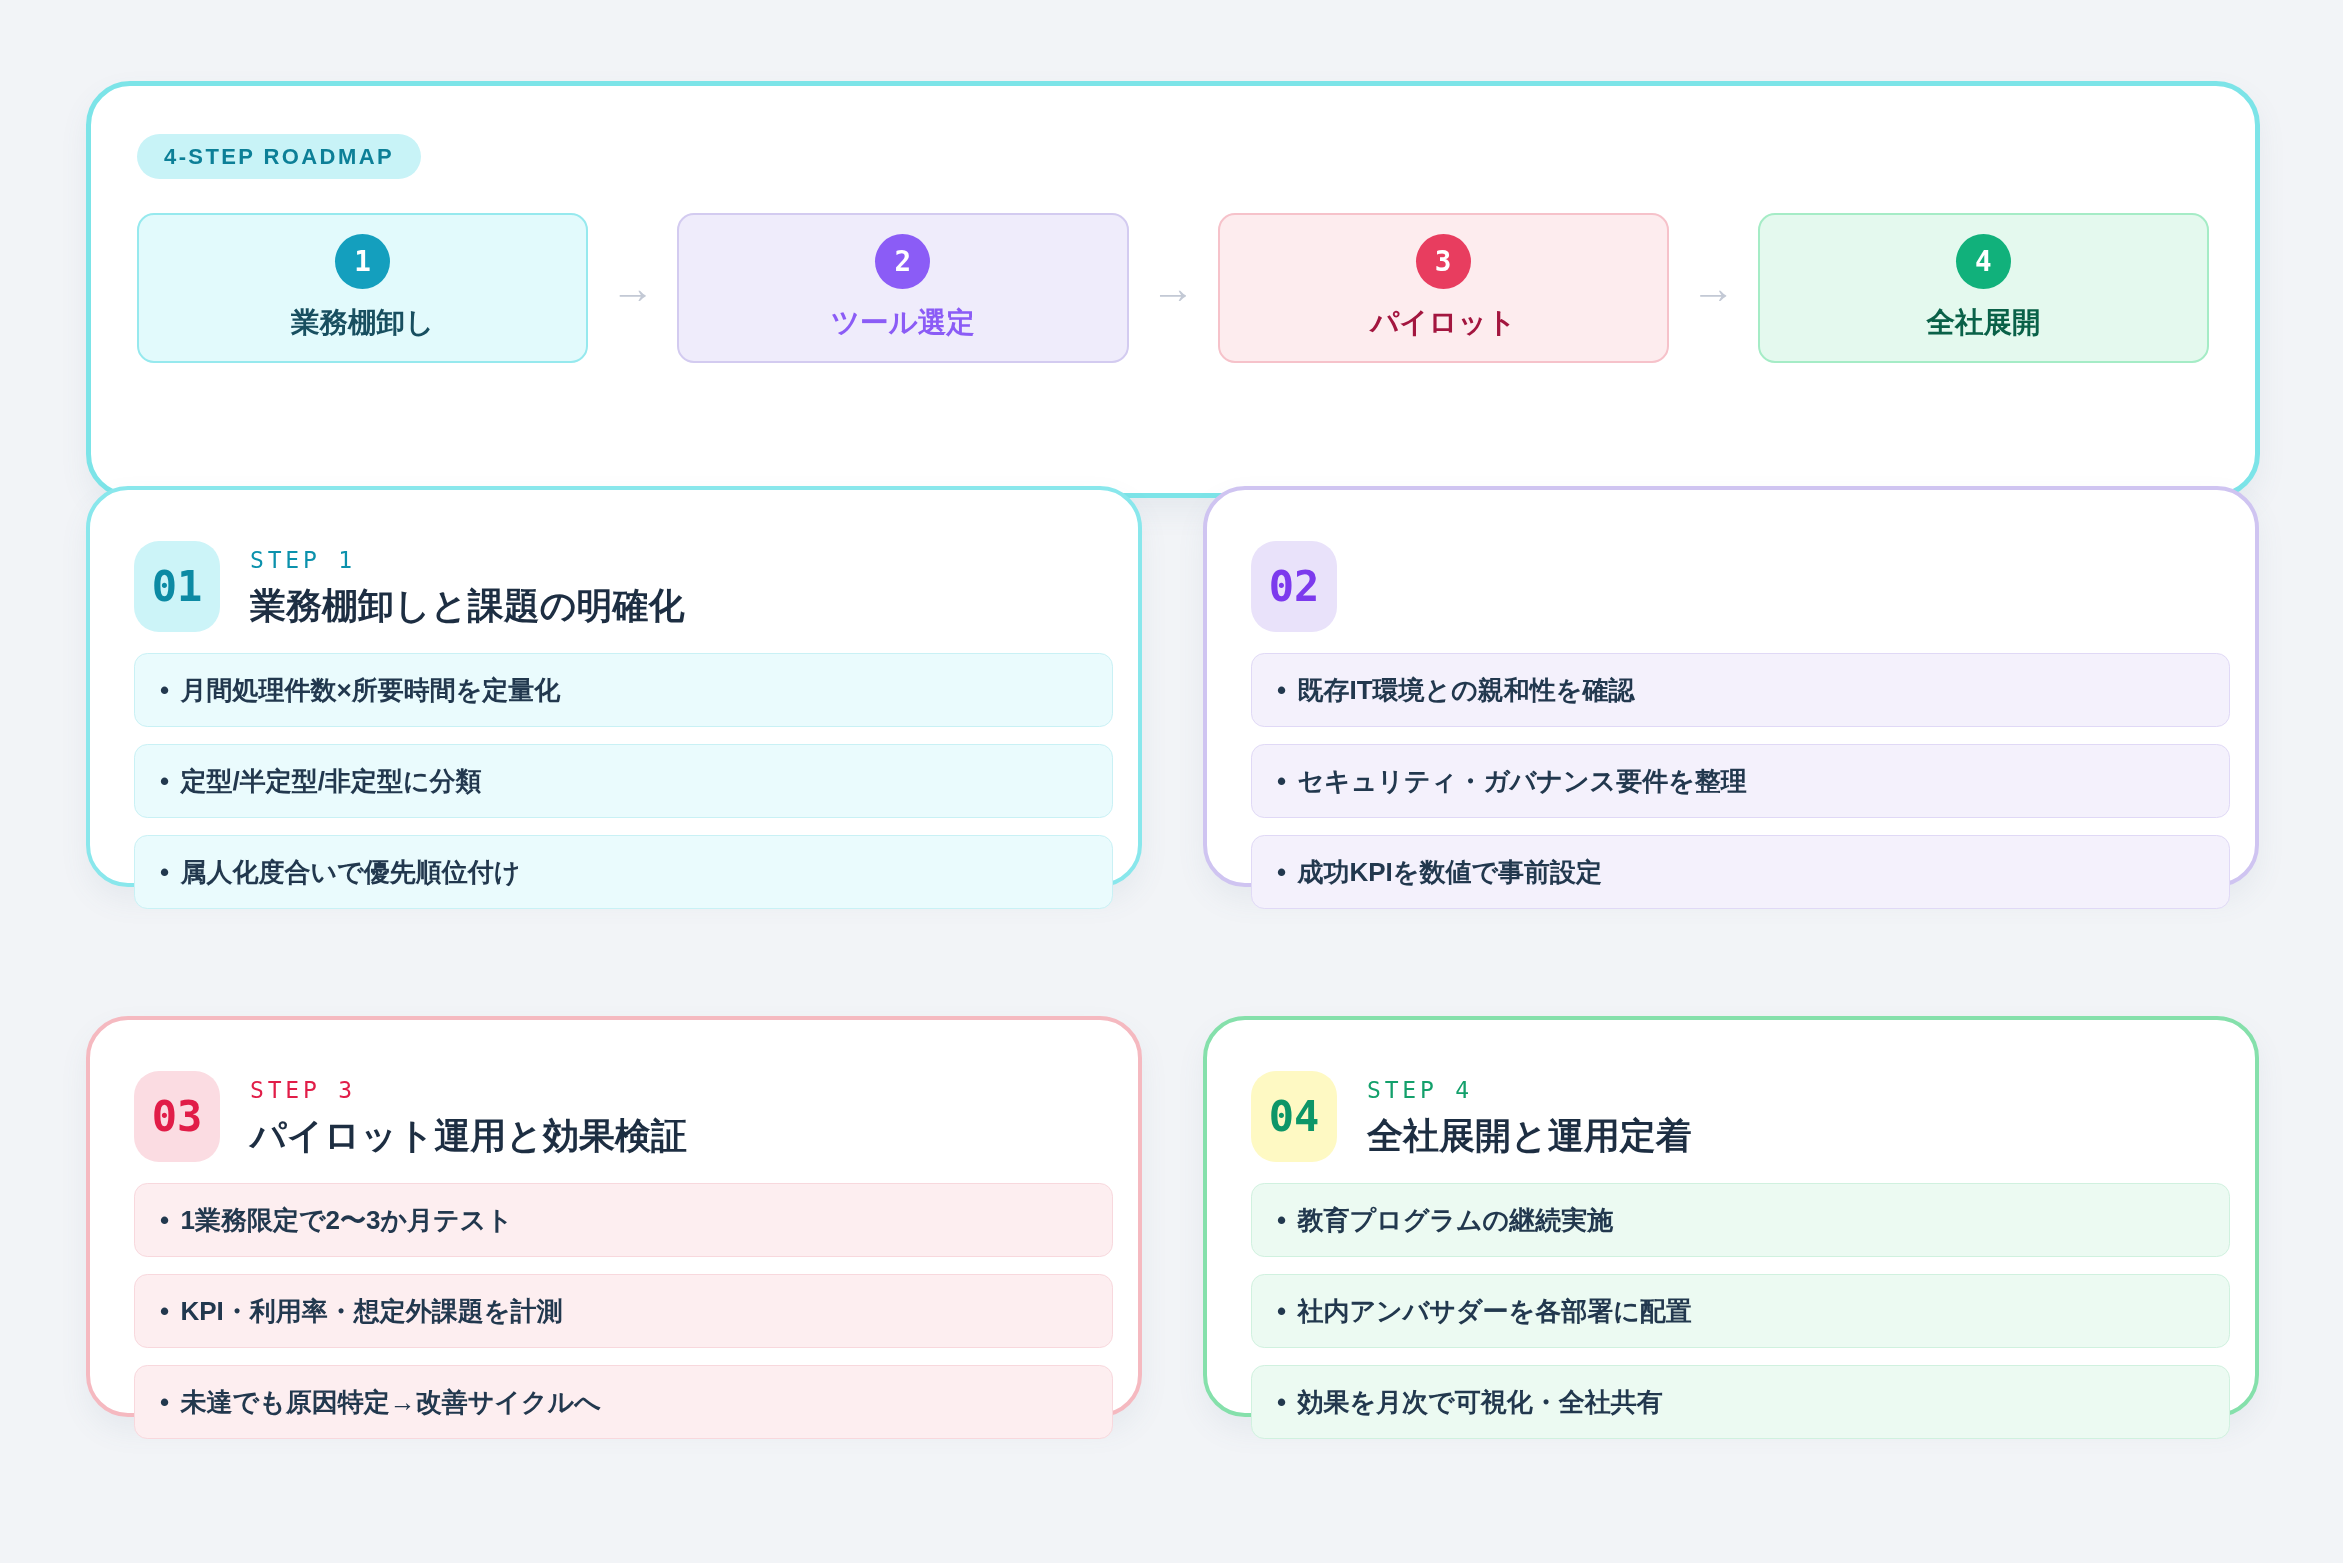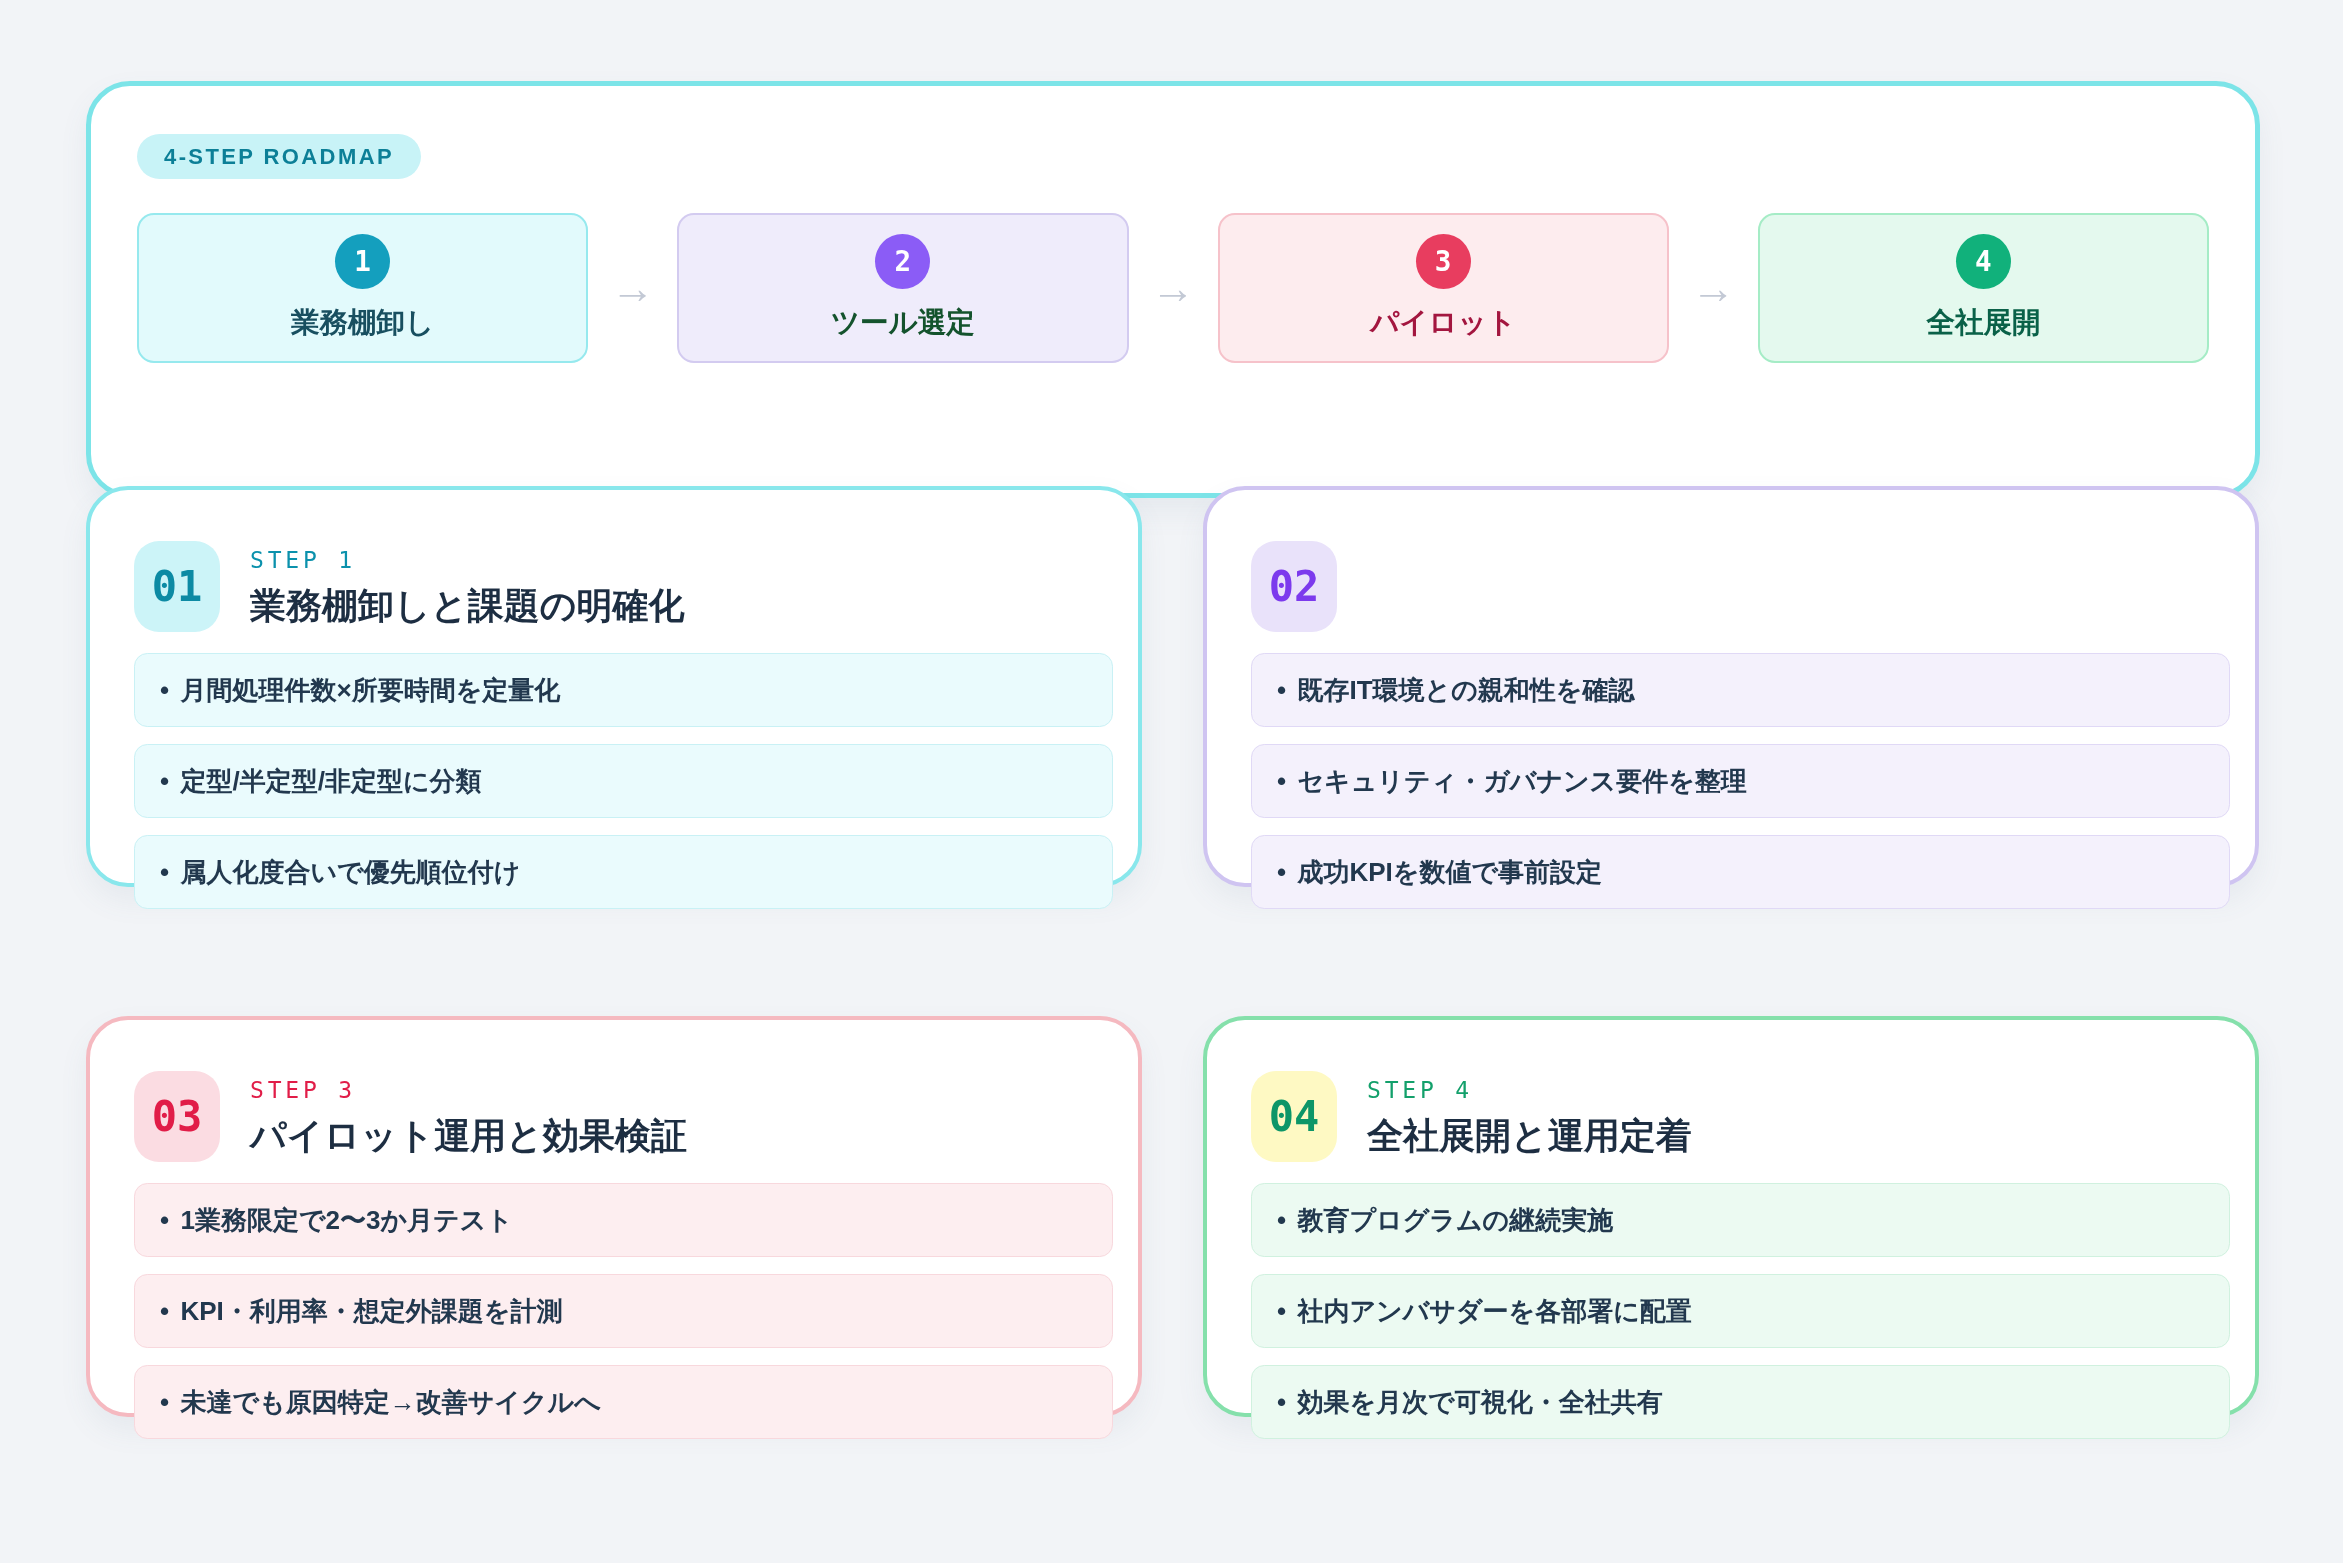--- a/index.html
+++ b/index.html
@@ -51,21 +51,21 @@
     display:flex; align-items:center; justify-content:center;
     color:#ffffff; font-size:27.6px; font-weight:bold;
   }
   .step-label { font-size:28.5px; font-weight:800; }
 
   .sb1 { background:#e2fafc; border-color:#96e9ee; }
   .sb1 .step-circle { background:#149fbe; }
   .sb1 .step-label  { color:#184f60; }
   .sb2 { background:#efecfb; border-color:#d3cbf0; }
   .sb2 .step-circle { background:#8b5cf6; }
-  .sb2 .step-label  { color:#14532d; }
+  .sb2 .step-label  { color:#8b5cf6; }
   .sb3 { background:#fdecee; border-color:#f6c2ca; }
   .sb3 .step-circle { background:#e83d5f; }
   .sb3 .step-label  { color:#a3163f; }
   .sb4 { background:#e4f9ee; border-color:#a5ecc6; }
   .sb4 .step-circle { background:#11b17b; }
   .sb4 .step-label  { color:#0a6148;font-family:Liberation Serif, serif; }
 
   
   .detail-card {
     position:absolute;

